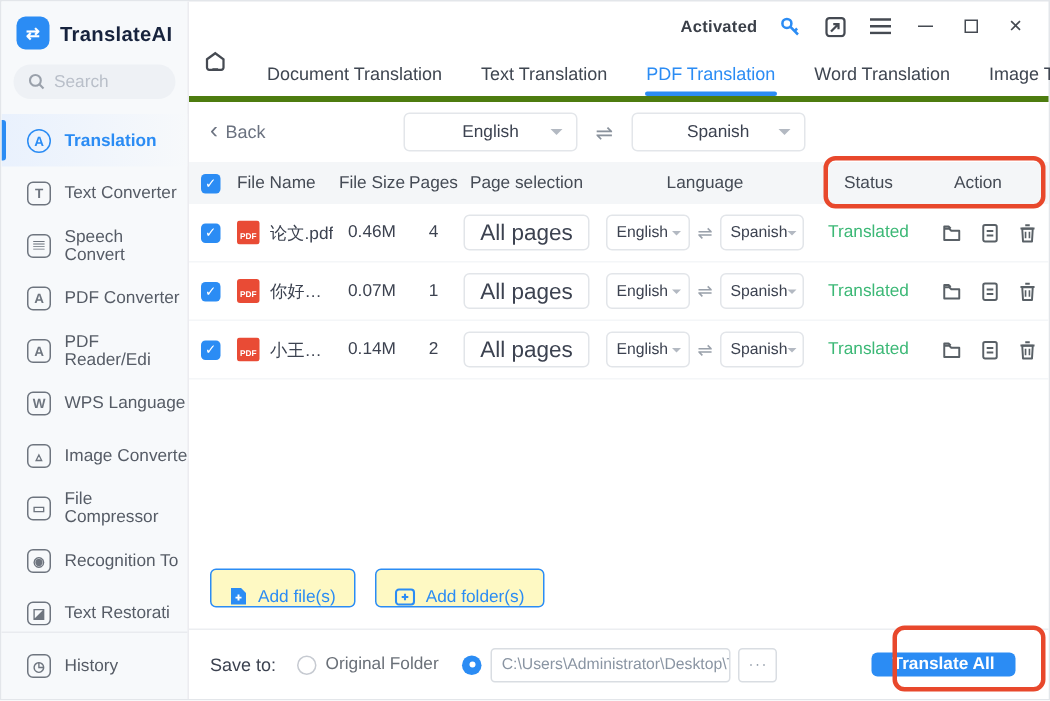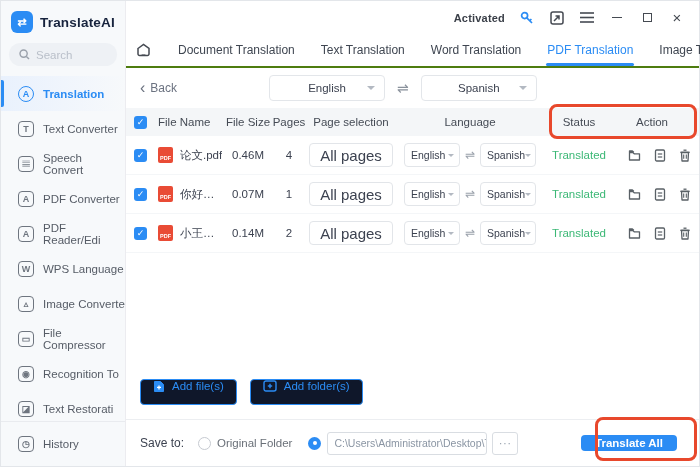--- a/index.html
+++ b/index.html
@@ -27,21 +27,21 @@
   
   .main { flex:1 1 auto; display:flex; flex-direction:column; min-width:0; }
 
   .titlebar { height:33px; flex:0 0 33px; display:flex; align-items:center; justify-content:flex-end; gap:14px; padding-right:14px; }
   .activated { font-size:11px; font-weight:bold; color:#3a3f48; letter-spacing:.2px; }
   .tb-ico { display:flex; align-items:center; justify-content:center; width:16px; height:16px; cursor:pointer; }
   .win-min { width:10px; height:0; border-top:1.6px solid #454a52; }
   .win-max { width:9px; height:9px; border:1.6px solid #454a52; }
   .win-close { font-size:15px; color:#454a52; line-height:1; }
 
-  .tabbar { height:34px; flex:0 0 34px; display:flex; align-items:center; gap:0; border-bottom:2px solid #4d7c0f; padding:0 12px 0 10px; }
+  .tabbar { height:34px; flex:0 0 34px; display:flex; align-items:flex-start; gap:0; border-bottom:4px solid #4d7c0f; padding:0 12px 0 10px; }
   .home-ico { margin-right:14px; display:flex; align-items:center; cursor:pointer; }
   .tab { font-size:12px; color:#3f4651; padding:0 13px; height:100%; display:flex; align-items:center; position:relative; cursor:pointer; white-space:nowrap; }
   .tab.active { color:#2b8cf4; }
   .tab.active::after { content:""; position:absolute; left:12px; right:12px; bottom:0; height:3px; background:#2b8cf4; border-radius:2px; }
 
   .content { flex:1 1 auto; display:flex; flex-direction:column; position:relative; background:#fff; min-height:0; }
 
   .toolbar { height:40px; flex:0 0 40px; display:flex; align-items:center; padding:0 14px; }
   .back-btn { display:flex; align-items:center; gap:5px; color:#6b7280; cursor:pointer; font-size:12px; }
   .back-chev { font-size:16px; line-height:1; color:#6b7280; }
@@ -70,21 +70,21 @@
   .fname { white-space:nowrap; overflow:hidden; text-overflow:ellipsis; }
   .pill-btn { height:24px; padding:0 10px; border:1px solid #e2e5e9; border-radius:4px; background:#fff; font-size:15px; color:#3c4250; display:flex; align-items:center; cursor:pointer; }
   .mini-select { width:56px; height:24px; border:1px solid #e2e5e9; border-radius:4px; background:#fff; font-size:10.5px; color:#3c4250; display:flex; align-items:center; justify-content:space-between; padding:0 5px 0 6px; cursor:pointer; }
   .mini-select .caret { border-left-width:3.5px; border-right-width:3.5px; border-top-width:3.5px; }
   .mini-swap { color:#9aa1ab; font-size:12px; }
   .status-ok { color:#3cb876; }
   .act-ico { cursor:pointer; display:flex; }
 
   .spacer { flex:1 1 auto; }
   .add-row { display:flex; gap:13px; padding:0 0 14px 14px; }
-  .add-btn { height:26px; padding:0 12px; border:1px solid #2b8cf4; border-radius:4px; background:#0f172a; color:#2b8cf4; font-size:11.5px; display:flex; align-items:flex-start; gap:7px; cursor:pointer; }
+  .add-btn { height:26px; padding:0 12px; border:1px solid #2b8cf4; border-radius:4px; background:#fef9c3; color:#2b8cf4; font-size:11.5px; display:flex; align-items:flex-end; gap:7px; cursor:pointer; }
 
   .bottombar { height:47px; flex:0 0 47px; border-top:1px solid #eceef1; display:flex; align-items:center; padding:0 12px 0 14px; position:relative; background:#fff; }
   .saveto { font-size:12px; color:#3c4250; margin-right:14px; }
   .radio { width:13px; height:13px; border-radius:50%; border:1.5px solid #c6cad1; background:#fff; cursor:pointer; flex:0 0 auto; }
   .radio.checked { border:none; background:#2b8cf4; position:relative; }
   .radio.checked::after { content:""; position:absolute; left:4.5px; top:4.5px; width:4px; height:4px; border-radius:50%; background:#fff; }
   .radio-label { font-size:11.5px; color:#6a7078; margin:0 16px 0 6px; }
   .path-input { width:160px; height:23px; border:1px solid #d9dde2; border-radius:3px; margin-left:6px; padding:0 6px; font-size:10.5px; color:#8a95a3; display:flex; align-items:center; white-space:nowrap; overflow:hidden; background:#fff; }
   .more-btn { width:26px; height:23px; border:1px solid #d9dde2; border-radius:3px; margin-left:5px; background:#fff; color:#8a95a3; font-size:10px; display:flex; align-items:center; justify-content:center; letter-spacing:1px; cursor:pointer; }
   .translate-all { margin-left:auto; margin-right:10px; height:16px; padding:0 14px; background:#2b8cf4; border:none; border-radius:4px; color:#fff; font-size:11.5px; font-weight:bold; display:flex; align-items:center; cursor:pointer; }
@@ -236,23 +236,23 @@
             <path d="M2 5.5 L7.5 1.5 L13 5.5 V11 a1.5 1.5 0 0 1 -1.5 1.5 H3.5 A1.5 1.5 0 0 1 2 11 Z" fill="none" stroke="#454a52" stroke-width="1.5"></path>
             <line x1="5.6" y1="12.2" x2="9.4" y2="12.2" stroke="#454a52" stroke-width="1.5"></line>
           </svg>
       </span>
       <span style="display:flex;height:100%;">
 
           <span class="tab">Document Translation</span>
 
           <span class="tab">Text Translation</span>
 
+          <span class="tab active">PDF Translation</span>
+
           <span class="tab">Word Translation</span>
-
-          <span class="tab active">PDF Translation</span>
 
           <span class="tab">Image Translat</span>
         </span>
 
     </div>
 
     <div class="content">
 
       <div class="toolbar">
         <span class="back-btn">

